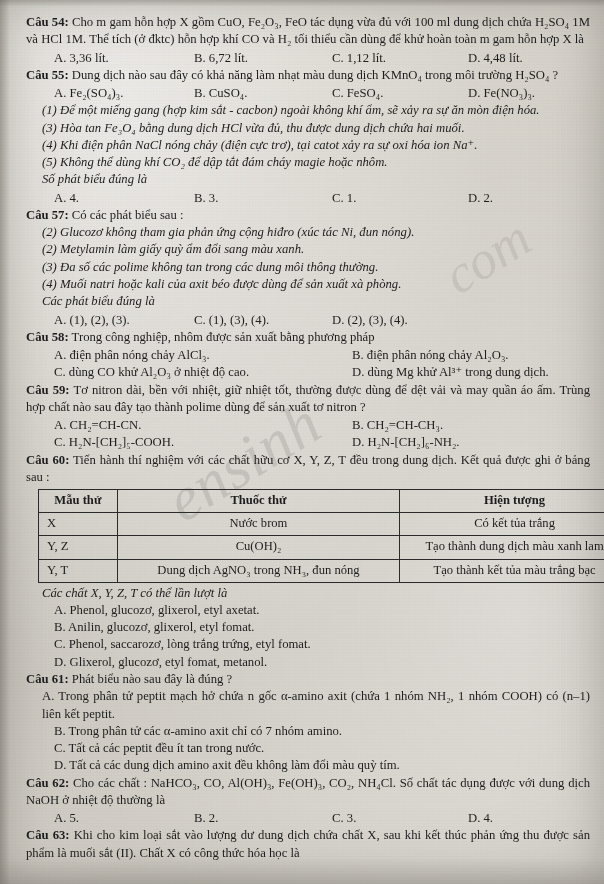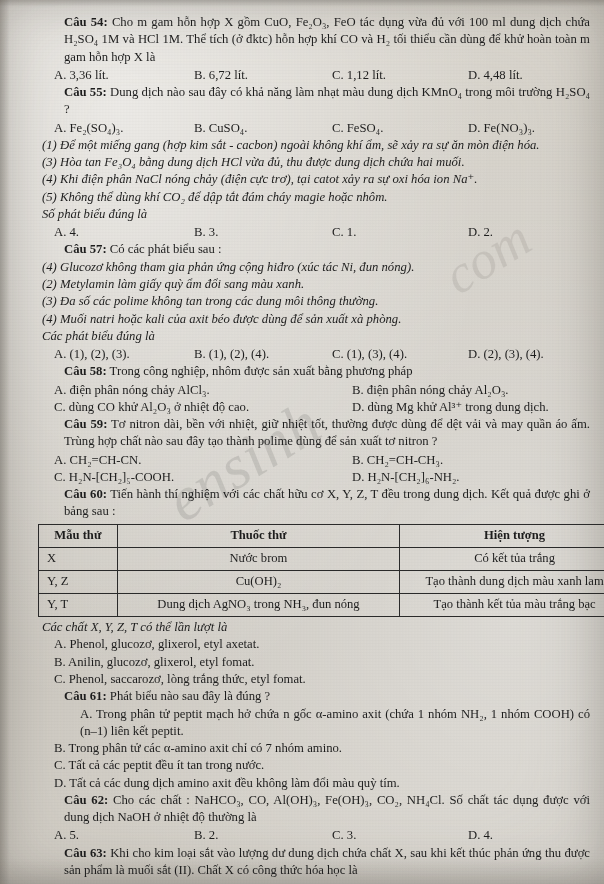--- a/index.html
+++ b/index.html
@@ -84,21 +84,21 @@
     user-select: none;
   }
 
   .content {
     position: relative;
     z-index: 2;
     padding: 14px 14px 0 26px;
   }
 
   .q { margin: 0 0 0 0; }
-  .qline { text-align: justify; text-justify: inter-word; margin-left: 38px; }
+  .qline { text-align: justify; text-justify: inter-word; }
   .qlabel { font-weight: bold; }
   .indent { text-indent: 0; padding-left: 16px; }
   .stmt { padding-left: 16px; font-style: italic; }
 
   
   .opts4 {
     display: grid;
     grid-template-columns: 140px 138px 136px auto;
     padding-left: 28px;
     margin: 1px 0 0 0;
@@ -181,28 +181,27 @@
         <span class="opt">C. 1.</span>
         <span class="opt">D. 2.</span>
       </div>
     </div>
 
     <div class="q">
       <div class="qline">
         <span class="qlabel">Câu 57:</span>
         <span>Có các phát biểu sau :</span>
       </div>
-      <div class="stmt">(4) Glucozơ không tham gia phản ứng cộng hiđro (xúc tác Ni, đun nóng).</div>
+      <div class="stmt">(2) Glucozơ không tham gia phản ứng cộng hiđro (xúc tác Ni, đun nóng).</div>
       <div class="stmt">(2) Metylamin làm giấy quỳ ẩm đổi sang màu xanh.</div>
       <div class="stmt">(3) Đa số các polime không tan trong các dung môi thông thường.</div>
       <div class="stmt">(4) Muối natri hoặc kali của axit béo được dùng để sản xuất xà phòng.</div>
       <div class="stmt">Các phát biểu đúng là</div>
       <div class="opts4">
         <span class="opt">A. (1), (2), (3).</span>
-        <span class="opt">B. (1), (2), (4).</span>
         <span class="opt">C. (1), (3), (4).</span>
         <span class="opt">D. (2), (3), (4).</span>
       </div>
     </div>
 
     <div class="q">
       <div class="qline">
         <span class="qlabel">Câu 58:</span>
         <span>Trong công nghiệp, nhôm được sản xuất bằng phương pháp</span>
       </div>
@@ -260,21 +259,22 @@
             <td>Y, T</td>
             <td>Dung dịch AgNO₃ trong NH₃, đun nóng</td>
             <td>Tạo thành kết tủa màu trắng bạc</td>
           </tr>
         </tbody>
       </table>
       <div class="stmt">Các chất X, Y, Z, T có thể lần lượt là</div>
       <div class="optlist">
         <span class="opt">A. Phenol, glucozơ, glixerol, etyl axetat.</span>
         <span class="opt">B. Anilin, glucozơ, glixerol, etyl fomat.</span>
-        <span class="opt">C. Phenol, saccarozơ, lòng trắng thức, etyl fomat.</span>
+        <span class="opt">C. Phenol, saccarozơ, lòng trắng trứng, etyl fomat.</span>
+        <span class="opt">D. Glixerol, glucozơ, etyl fomat, metanol.</span>
       </div>
     </div>
 
     <div class="q">
       <div class="qline">
         <span class="qlabel">Câu 61:</span>
         <span>Phát biểu nào sau đây là đúng ?</span>
       </div>
       <div class="qline indent">A. Trong phân tử peptit mạch hở chứa n gốc α-amino axit (chứa 1 nhóm NH₂, 1 nhóm COOH) có (n–1) liên kết peptit.</div>
       <div class="optlist">

